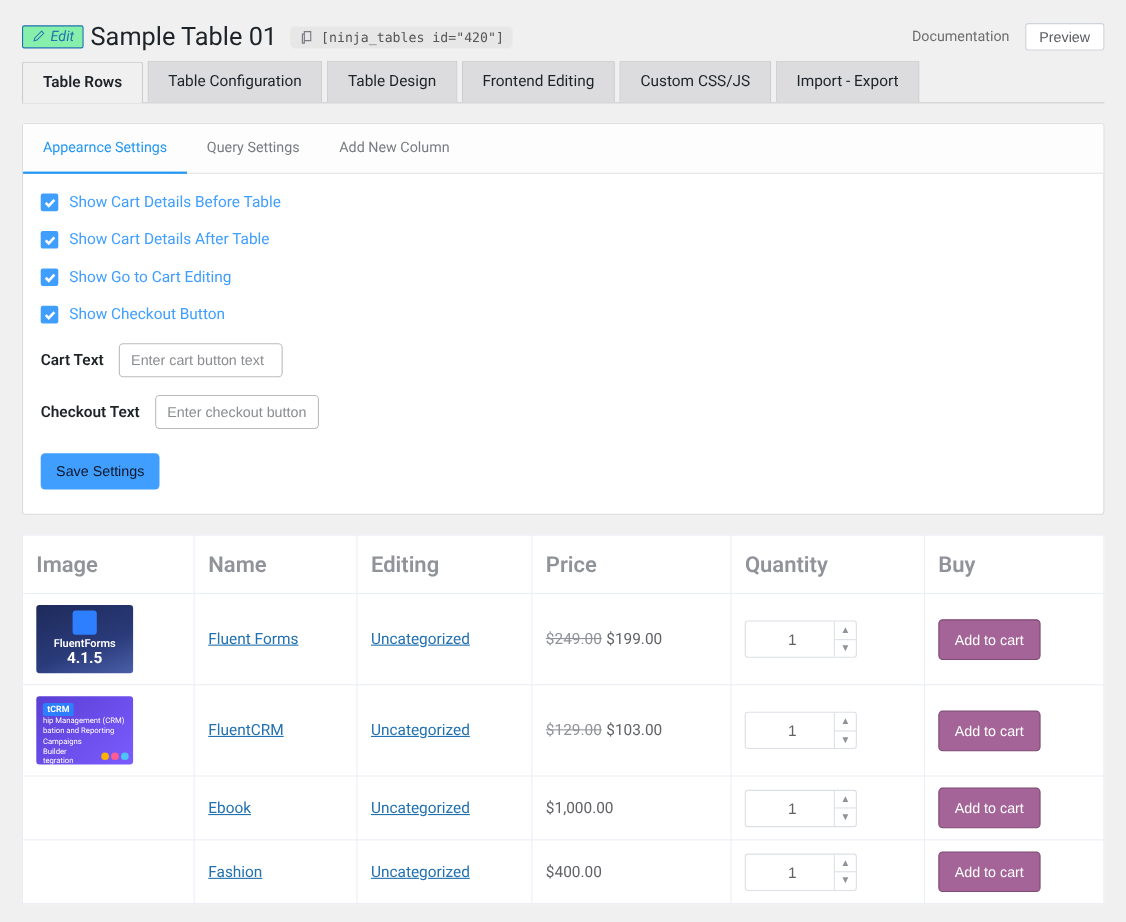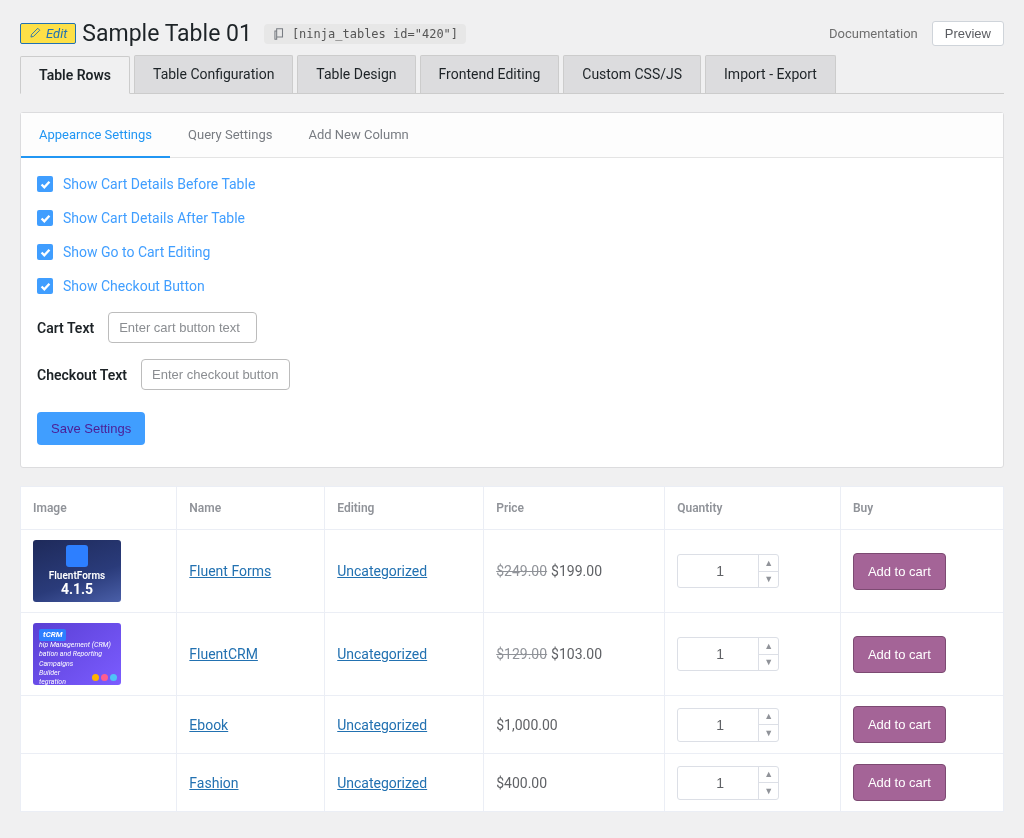--- a/index.html
+++ b/index.html
@@ -1,19 +1,19 @@
 <!DOCTYPE html>
 <html><head>
 <meta charset="utf-8">
 <style>
 * { box-sizing: border-box; margin: 0; padding: 0; }
 body { font-family: -apple-system, BlinkMacSystemFont, "Segoe UI", Roboto, Helvetica, Arial, sans-serif; background: #f0f0f1; color: #3c434a; font-size: 14px; padding: 20px; }
 .page-header { display: flex; align-items: center; justify-content: space-between; margin-bottom: 8px; }
 .page-header-left { display: flex; align-items: center; gap: 6px; }
-.edit-btn { display: inline-flex; align-items: flex-start; gap: 4px; border: 1px solid #2271b1; color: #2271b1; padding: 2px 8px; border-radius: 2px; font-style: italic; font-size: 13px; cursor: pointer; background: #fde047; }
+.edit-btn { display: inline-flex; align-items: flex-start; gap: 4px; border: 1px solid #2271b1; color: #2271b1; padding: 2px 8px; border-radius: 2px; font-style: italic; font-size: 13px; cursor: pointer; background: #86efac; }
 .edit-btn svg { width: 13px; height: 13px; }
 .page-title { font-size: 23px; font-weight: 400; color: #1d2327; }
 .shortcode-box { display: inline-flex; align-items: center; gap: 6px; background: #e7e7e7; border-radius: 4px; padding: 3px 8px; margin-left: 6px; font-family: ui-monospace, Menlo, monospace; font-size: 12px; color: #555; }
 .shortcode-box svg { width: 14px; height: 14px; fill: #787c82; }
 .page-header-right { display: flex; align-items: center; gap: 14px; }
 .link-docs { color: #6e6e6e; font-size: 13px; text-decoration: none; }
 .preview-btn { background: #fff; border: 1px solid #cfd4da; padding: 4px 12px; border-radius: 3px; font-size: 13px; color: #5a5c61; cursor: pointer; }
 
 .tabs-main { display: flex; border-bottom: 1px solid #ccc; margin-top: 6px; }
 .tabs-main .tab { padding: 10px 18px; background: #dcdcde; border: 1px solid #ccc; border-bottom: none; margin-right: 4px; border-radius: 2px 2px 0 0; font-size: 14px; color: #1d2327; cursor: pointer; }
@@ -29,39 +29,39 @@
 .cbx { width: 16px; height: 16px; border-radius: 2px; display: inline-flex; align-items: center; justify-content: center; cursor: pointer; }
 .cbx.checked { background: #409eff; }
 .cbx.checked svg { width: 11px; height: 11px; stroke: #fff; stroke-width: 3; fill: none; }
 .check-label { color: #409eff; font-size: 14px; cursor: pointer; }
 
 .text-row { display: flex; align-items: center; gap: 14px; margin: 16px 0; }
 .text-row label { font-weight: 600; color: #1d2327; font-size: 14px; }
 .text-row input { border: 1px solid #bcbcbc; border-radius: 4px; padding: 7px 10px; font-size: 13px; width: 149px; color: #555; }
 .text-row input::placeholder { color: #8a8d91; }
 
-.save-btn { background: #409eff; color: #4c1d95; border: none; padding: 9px 14px; border-radius: 4px; font-size: 13px; cursor: pointer; margin-top: 6px; }
+.save-btn { background: #409eff; color: #0f172a; border: none; padding: 9px 14px; border-radius: 4px; font-size: 13px; cursor: pointer; margin-top: 6px; }
 
 .data-table { width: 100%; background: #fff; border: 1px solid #ebeef5; margin-top: 18px; border-collapse: collapse; }
 .data-table th, .data-table td { border: 1px solid #ebeef5; padding: 10px 12px; text-align: left; vertical-align: middle; }
-.data-table th { color: #909399; font-weight: 600; font-size: 12px; background: #fff; padding: 14px 12px; }
+.data-table th { color: #909399; font-weight: 600; font-size: 20px; background: #fff; padding: 14px 12px; }
 .data-table td { font-size: 14px; color: #606266; }
 .prod-img { width: 88px; height: 62px; border-radius: 3px; display: block; }
 .prod-link { color: #2271b1; text-decoration: underline; }
 .price-strike { text-decoration: line-through; color: #909399; margin-right: 4px; }
 .qty-input { width: 102px; height: 34px; border: 1px solid #dcdfe6; border-radius: 3px; padding: 0 26px 0 10px; text-align: center; font-size: 14px; color: #606266; position: relative; }
 .qty-wrap { position: relative; display: inline-block; }
 .qty-spin { position: absolute; right: 1px; top: 1px; bottom: 1px; width: 20px; display: flex; flex-direction: column; border-left: 1px solid #dcdfe6; }
 .qty-spin div { flex: 1; display: flex; align-items: center; justify-content: center; font-size: 9px; color: #909399; cursor: pointer; }
 .qty-spin div:first-child { border-bottom: 1px solid #dcdfe6; }
 .atc-btn { background: #a46497; color: #fff; border: 1px solid #7c4a72; padding: 10px 14px; border-radius: 4px; font-size: 13px; cursor: pointer; }
 
 .thumb1 { background: linear-gradient(160deg,#1e2a5a 0%,#2a3b7a 60%,#4a5fa8 100%); display:flex; flex-direction:column; align-items:center; justify-content:center; color:#fff; font-size:10px; }
 .thumb1 .sq { width:22px; height:22px; background:#2d7fff; border-radius:3px; margin-bottom:3px; }
-.thumb2 { background: linear-gradient(140deg,#5a3fd4 0%,#7b5cff 100%); padding:6px; color:#fff; font-size:7px; line-height:1.3; position:relative; overflow:hidden;font-style:italic; }
+.thumb2 { background: linear-gradient(140deg,#5a3fd4 0%,#7b5cff 100%); padding:6px; color:#fff; font-size:7px; line-height:1.3; position:relative; overflow:hidden; }
 .thumb2 .badge { background:#2d7fff; color:#fff; padding:1px 4px; border-radius:2px; font-size:8px; font-weight:700; display:inline-block; }
 .thumb2 .dots { position:absolute; bottom:4px; right:4px; display:flex; gap:2px; }
 .thumb2 .dots span { width:7px; height:7px; border-radius:50%; }
 </style>
 </head>
 <body>
 
 <div class="page-header">
   <div class="page-header-left">
     <span class="edit-btn">

